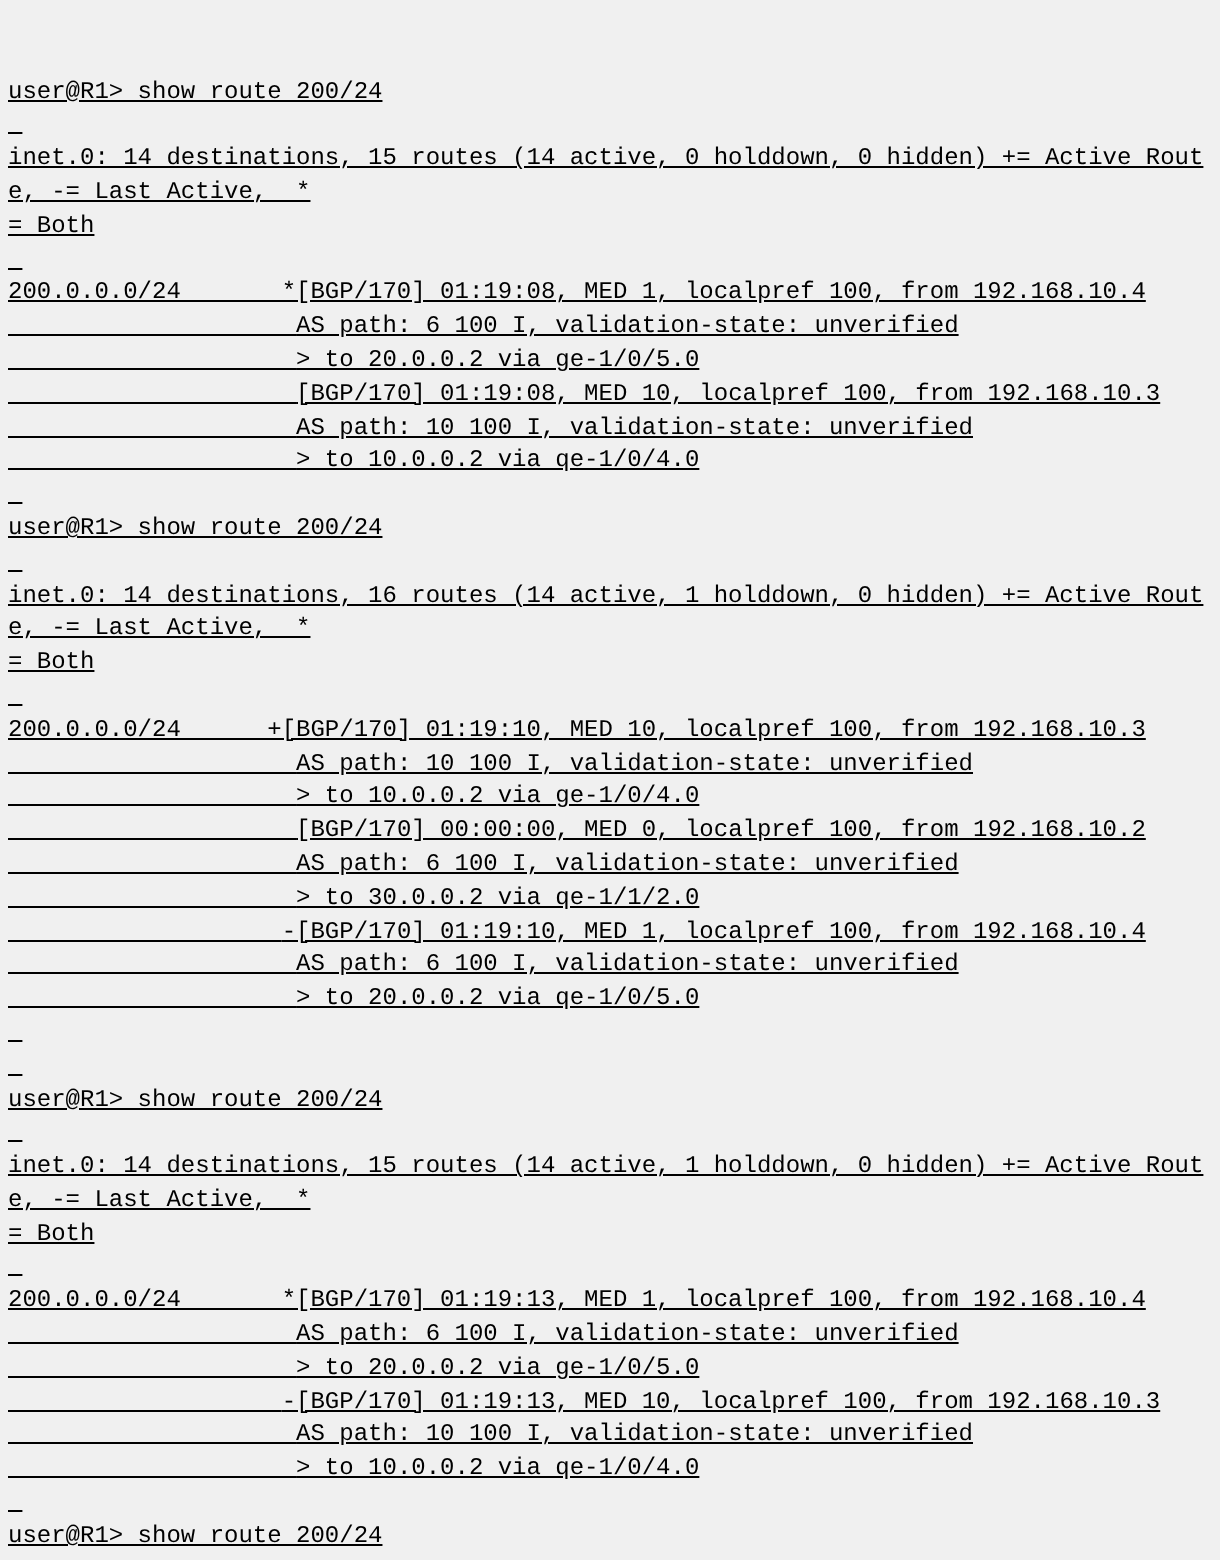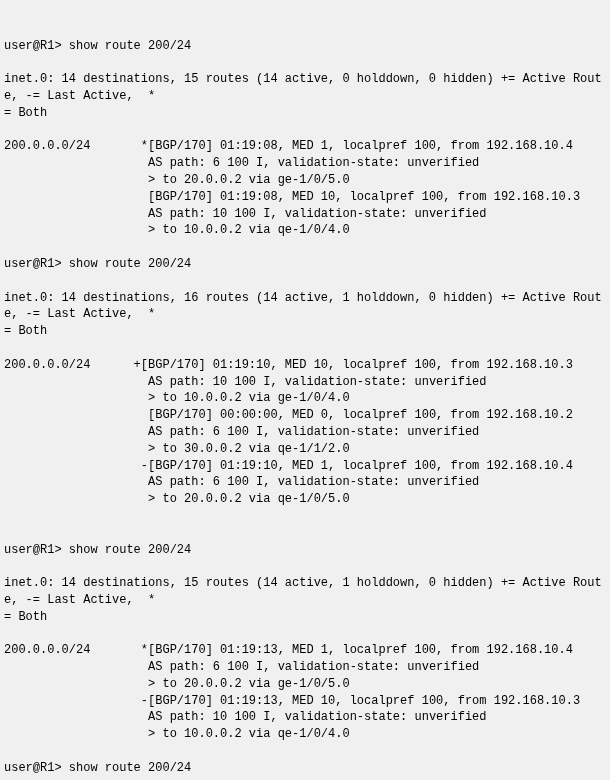--- a/index.html
+++ b/index.html
@@ -17,20 +17,21 @@
       min-height: 780px;
     }
     .terminal {
       background-color: #f0f0f0;
       white-space: pre-wrap;
       word-break: break-all;
       line-height: 1.4;
     }
     .line {
       display: block;
+      text-decoration: underline;
     }
   </style>
 </head>
 <body>
 
 <div class="terminal">
   <div id="terminal-content"><span class="line">user@R1&gt; show route 200/24</span><span class="line">&nbsp;</span><span class="line">inet.0: 14 destinations, 15 routes (14 active, 0 holddown, 0 hidden) += Active Route, -= Last Active,  *</span><span class="line">= Both</span><span class="line">&nbsp;</span><span class="line">200.0.0.0/24       *[BGP/170] 01:19:08, MED 1, localpref 100, from 192.168.10.4</span><span class="line">                    AS path: 6 100 I, validation-state: unverified</span><span class="line">                    &gt; to 20.0.0.2 via ge-1/0/5.0</span><span class="line">                    [BGP/170] 01:19:08, MED 10, localpref 100, from 192.168.10.3</span><span class="line">                    AS path: 10 100 I, validation-state: unverified</span><span class="line">                    &gt; to 10.0.0.2 via qe-1/0/4.0</span><span class="line">&nbsp;</span><span class="line">user@R1&gt; show route 200/24</span><span class="line">&nbsp;</span><span class="line">inet.0: 14 destinations, 16 routes (14 active, 1 holddown, 0 hidden) += Active Route, -= Last Active,  *</span><span class="line">= Both</span><span class="line">&nbsp;</span><span class="line">200.0.0.0/24      +[BGP/170] 01:19:10, MED 10, localpref 100, from 192.168.10.3</span><span class="line">                    AS path: 10 100 I, validation-state: unverified</span><span class="line">                    &gt; to 10.0.0.2 via ge-1/0/4.0</span><span class="line">                    [BGP/170] 00:00:00, MED 0, localpref 100, from 192.168.10.2</span><span class="line">                    AS path: 6 100 I, validation-state: unverified</span><span class="line">                    &gt; to 30.0.0.2 via qe-1/1/2.0</span><span class="line">                   -[BGP/170] 01:19:10, MED 1, localpref 100, from 192.168.10.4</span><span class="line">                    AS path: 6 100 I, validation-state: unverified</span><span class="line">                    &gt; to 20.0.0.2 via qe-1/0/5.0</span><span class="line">&nbsp;</span><span class="line">&nbsp;</span><span class="line">user@R1&gt; show route 200/24</span><span class="line">&nbsp;</span><span class="line">inet.0: 14 destinations, 15 routes (14 active, 1 holddown, 0 hidden) += Active Route, -= Last Active,  *</span><span class="line">= Both</span><span class="line">&nbsp;</span><span class="line">200.0.0.0/24       *[BGP/170] 01:19:13, MED 1, localpref 100, from 192.168.10.4</span><span class="line">                    AS path: 6 100 I, validation-state: unverified</span><span class="line">                    &gt; to 20.0.0.2 via ge-1/0/5.0</span><span class="line">                   -[BGP/170] 01:19:13, MED 10, localpref 100, from 192.168.10.3</span><span class="line">                    AS path: 10 100 I, validation-state: unverified</span><span class="line">                    &gt; to 10.0.0.2 via qe-1/0/4.0</span><span class="line">&nbsp;</span><span class="line">user@R1&gt; show route 200/24</span><span class="line">&nbsp;</span></div>
 </div>
 
 </body></html>

